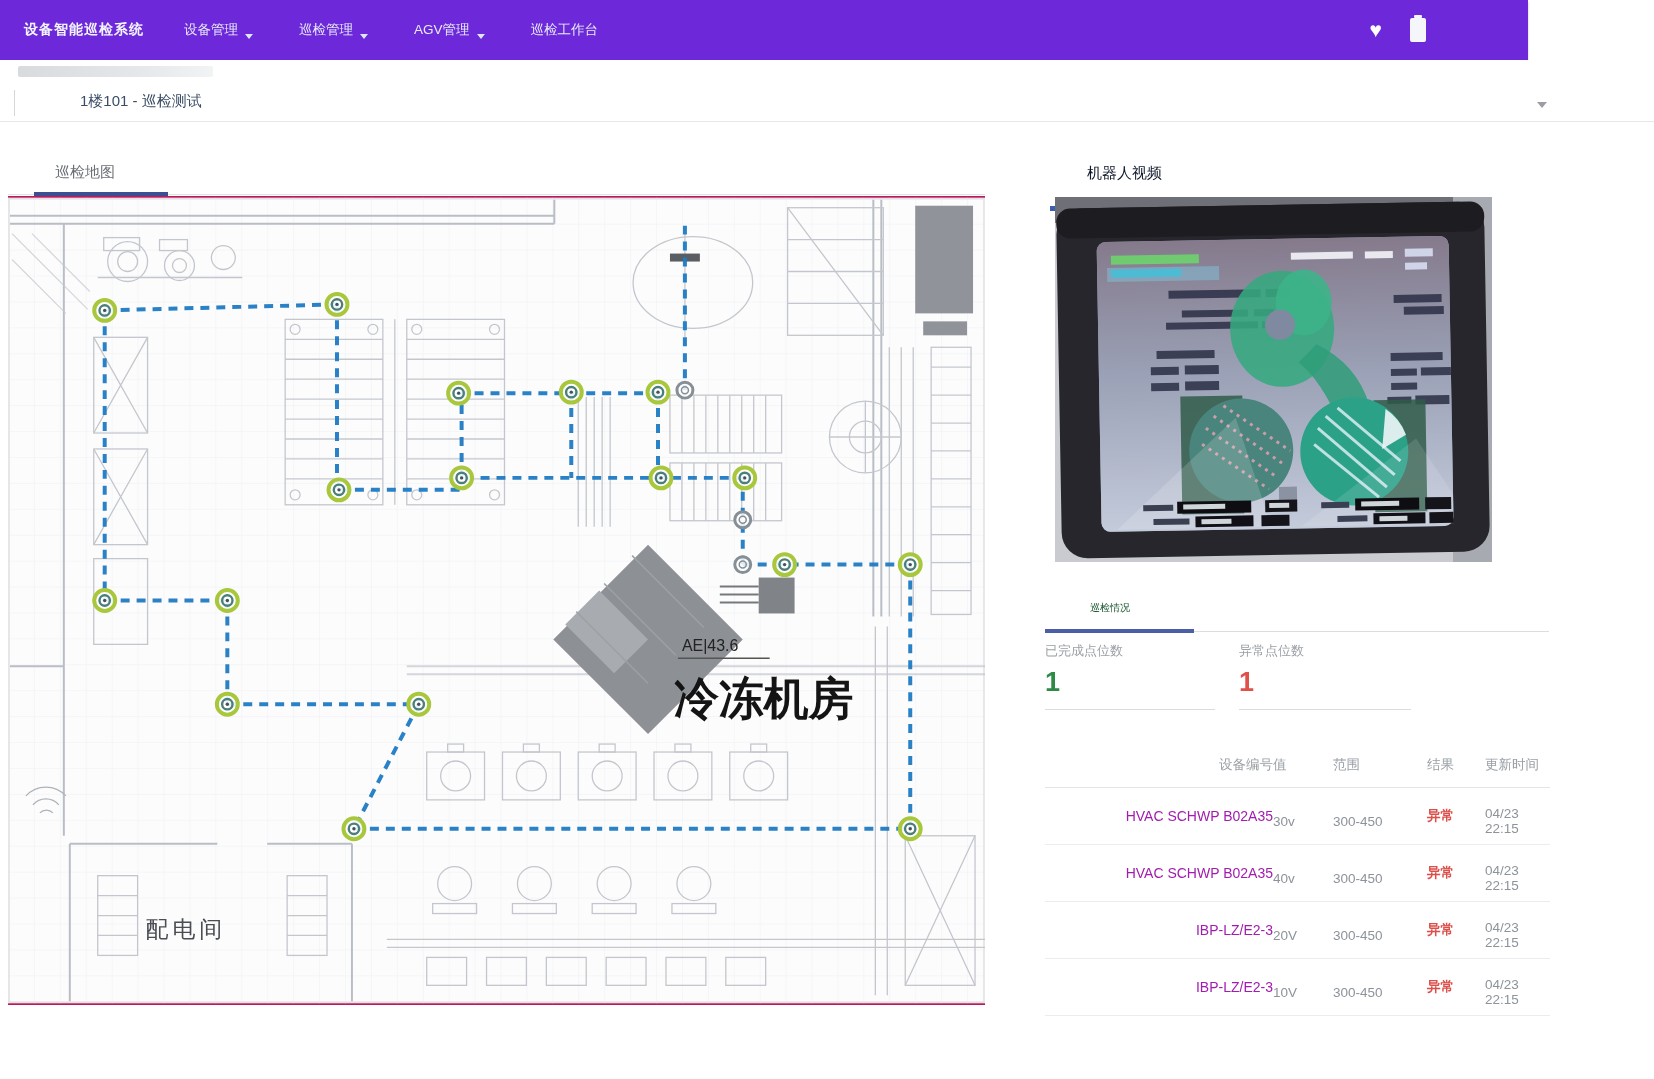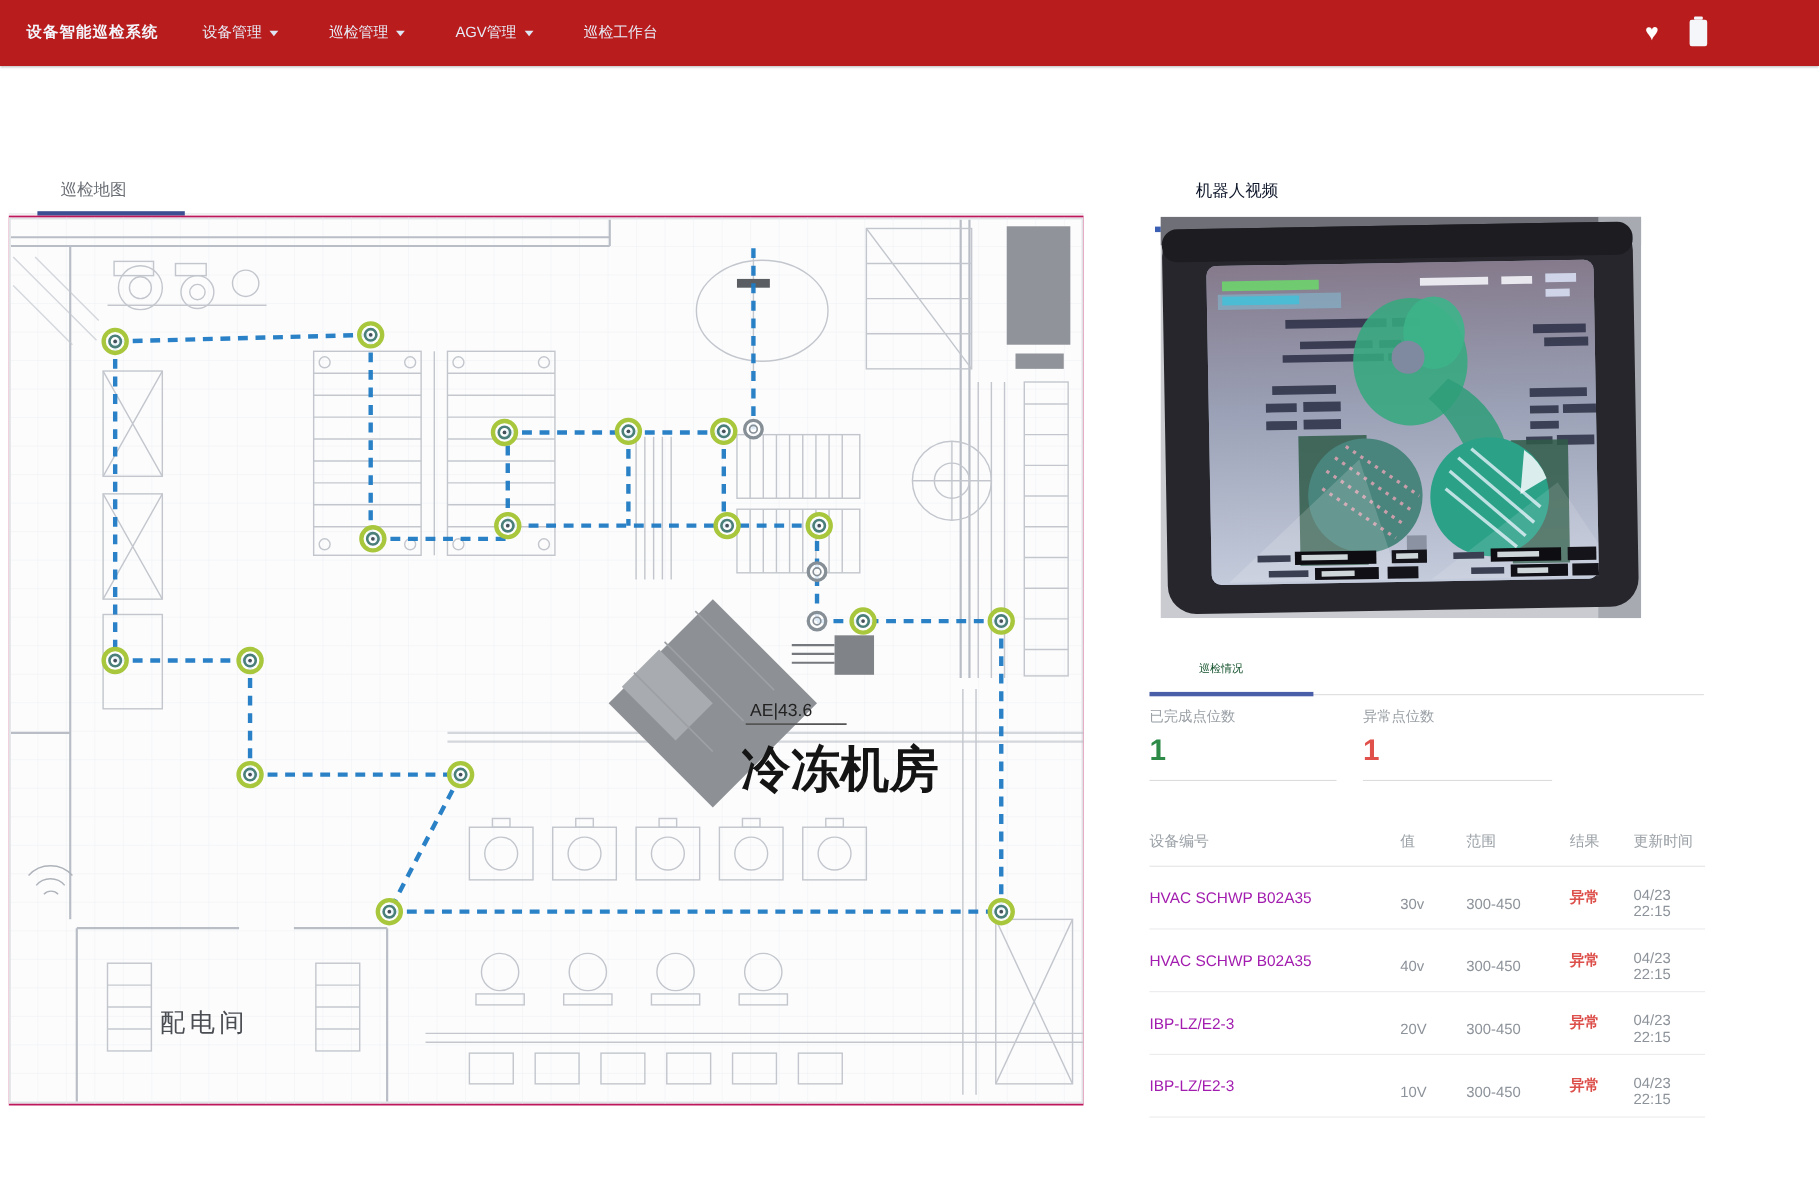--- a/index.html
+++ b/index.html
@@ -1,25 +1,25 @@
 <!DOCTYPE html>
 <html><head>
 <meta charset="utf-8">
 <style>
   * { margin:0; padding:0; box-sizing:border-box; }
   html,body { background:#fff; }
   body { font-family:"Liberation Sans", sans-serif; }
   .page { position:relative; width:1654px; height:1079px; background:#fff; overflow:hidden; }
 
   
-  .navbar { position:absolute; left:0; top:0; width:1654px; height:60px;
-    background:#b91c1c; display:flex; align-items:center; padding-left:24px;
+  .navbar { position:absolute; left:0; top:0; width:1528px; height:60px;
+    background:#6d28d9; display:flex; align-items:center; padding-left:24px;
     box-shadow:0 2px 2px rgba(0,0,0,.25); }
   .brand { color:#f2f5fb; font-size:14px; font-weight:bold; letter-spacing:1px; margin-right:40px; cursor:pointer; }
-  .nav-item { color:#e6ebf6; font-size:13.5px; margin-right:46px; display:flex; align-items:center; cursor:pointer; }
+  .nav-item { color:#e6ebf6; font-size:13.5px; margin-right:46px; display:flex; align-items:flex-end; cursor:pointer; }
   .nav-caret { width:0; height:0; border-left:4.5px solid transparent; border-right:4.5px solid transparent;
     border-top:5px solid #dfe6f3; margin-left:7px; }
   .nav-icons { position:absolute; right:102px; top:0; height:60px; display:flex; align-items:center; gap:28px; }
   .heart { color:#ffffff; font-size:21px; cursor:pointer; }
   .battery { width:16px; height:24px; background:#f4f6fa; border-radius:2px; position:relative; cursor:pointer; }
   .battery:before { content:""; position:absolute; left:4px; top:-3px; width:8px; height:3px; background:#f4f6fa; border-radius:1px; }
 
   
   .subheader { position:absolute; left:0; top:60px; width:1654px; height:62px; background:#fff; border-bottom:1px solid #e7e7e9; }
   .artifact { position:absolute; left:18px; top:6px; width:195px; height:11px; border-radius:2px;
@@ -51,21 +51,21 @@
   .stat-label { font-size:13px; color:#9aa0a6; margin-bottom:9px; }
   .stat-value { font-size:27px; font-weight:bold; line-height:1; }
   .stat-value.v-black{ color:#2b2b2b; }
   .stat-value.v-green{ color:#2e8b47; }
   .stat-value.v-red{ color:#e0514b; }
   .stat-underline { height:1px; background:#dcdcdf; margin-top:13px; }
 
   .table { position:absolute; left:1045px; top:742px; width:505px; font-size:13.5px; }
   .t-row { display:flex; align-items:center; height:57px; border-bottom:1px solid #ececee; }
   .t-head { height:46px; border-bottom:1px solid #e4e4e6; color:#9aa0a6; }
-  .col-device { width:228px; }
+  .col-device { width:228px;text-align:right; }
   .col-value  { width:60px; }
   .col-range  { width:94px; }
   .col-result { width:58px; }
   .col-time   { flex:1; }
   .t-device { color:#a21caf; font-size:14px; }
   .t-num { color:#8d939a;margin-top:10px; }
   .t-result { color:#dd4f4a; font-weight:bold; }
 </style>
 </head>
 <body>
@@ -88,20 +88,26 @@
     </div>
     <div class="nav-item">
       <span>巡检工作台</span>
     </div>
     <div class="nav-icons">
       <span class="heart">♥</span>
       <span class="battery"></span>
     </div>
   </header>
 
+  <div class="subheader">
+    <div class="artifact"></div>
+    <div class="sel-tick"></div>
+    <div class="selector">1楼101 - 巡检测试</div>
+    <div class="sel-caret"></div>
+  </div>
 
   <div class="map-tab">巡检地图</div>
   <div class="map-tab-line-gray"></div>
   <div class="map-tab-line-blue"></div>
 
   <div class="map-wrap">
     <svg width="977" height="809" viewBox="0 0 980 808" xmlns="http://www.w3.org/2000/svg">
       <defs>
         <pattern id="grid" width="26" height="26" patternUnits="userSpaceOnUse">
           <path d="M26 0 H0 V26" fill="none" stroke="#eef0f2" stroke-width="1"></path>

